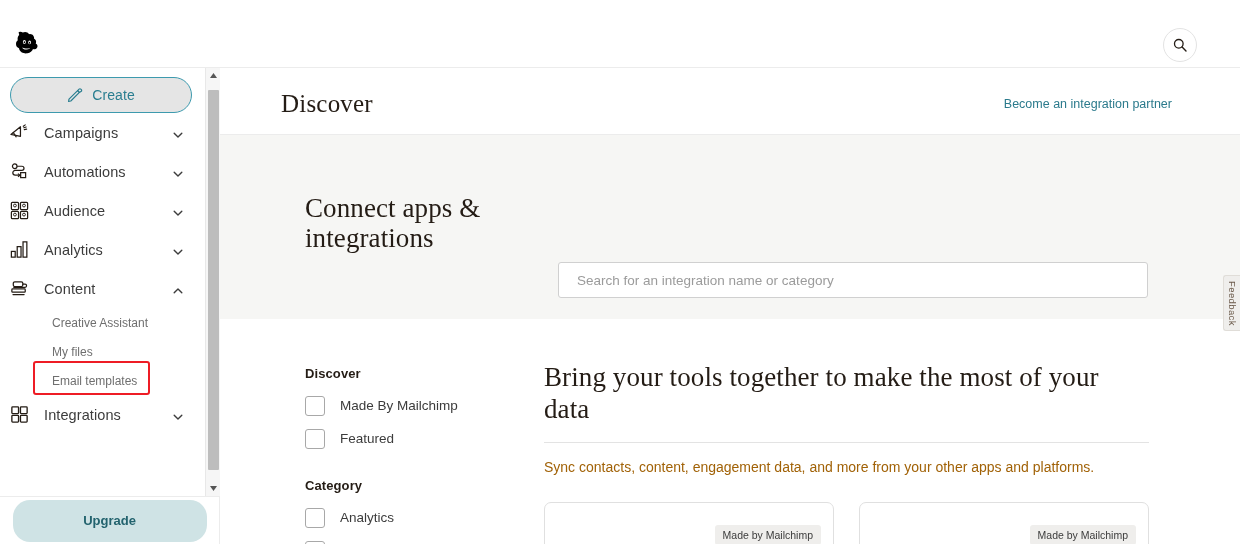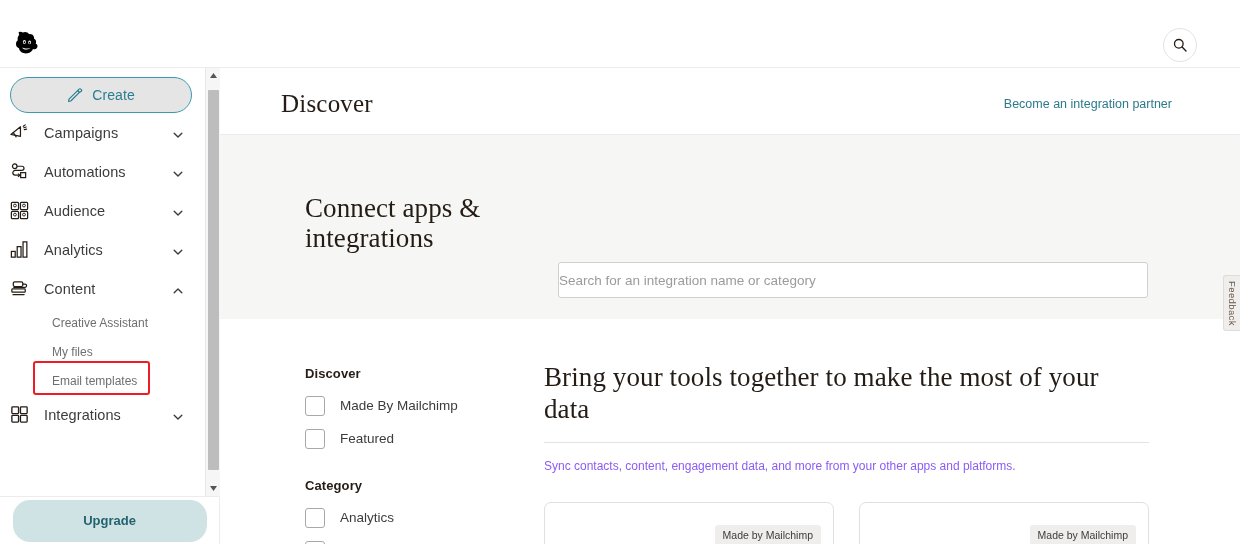--- a/index.html
+++ b/index.html
@@ -191,21 +191,21 @@
     line-height: 30px;
     color: #241c15;
     letter-spacing: .1px;
   }
   #hero-search {
     position: absolute; left: 338px; top: 127px;
     width: 590px; height: 36px;
     border: 1px solid #d0d0d0;
     border-radius: 3px;
     background: #fff;
-    padding: 0 0;
+    padding: 0 18px;
     font-size: 13.5px;
     color: #3c3c3c;
     font-family: "Liberation Sans", sans-serif;
   }
   #hero-search::placeholder { color: #9b9b9b; }
 
   #body-area { position: relative; height: 225px; background: #fff; }
 
   #filters { position: absolute; left: 85px; top: 47px; width: 210px; }
   .filter-head {
@@ -237,22 +237,22 @@
     line-height: 32px;
     color: #241c15;
     letter-spacing: .1px;
   }
   #content-rule {
     margin-top: 17px;
     height: 1px; background: #e3e3e3;
   }
   #content-sub {
     margin-top: 16px;
-    font-size: 12px;
-    color: #8b5cf6;
+    font-size: 14px;
+    color: #a16207;
   }
 
   #cards {
     position: absolute; left: 324px; top: 183px;
     width: 605px;
     display: flex; gap: 25px;
   }
   .card {
     width: 290px; height: 70px;
     border: 1px solid #e0e0e0;

